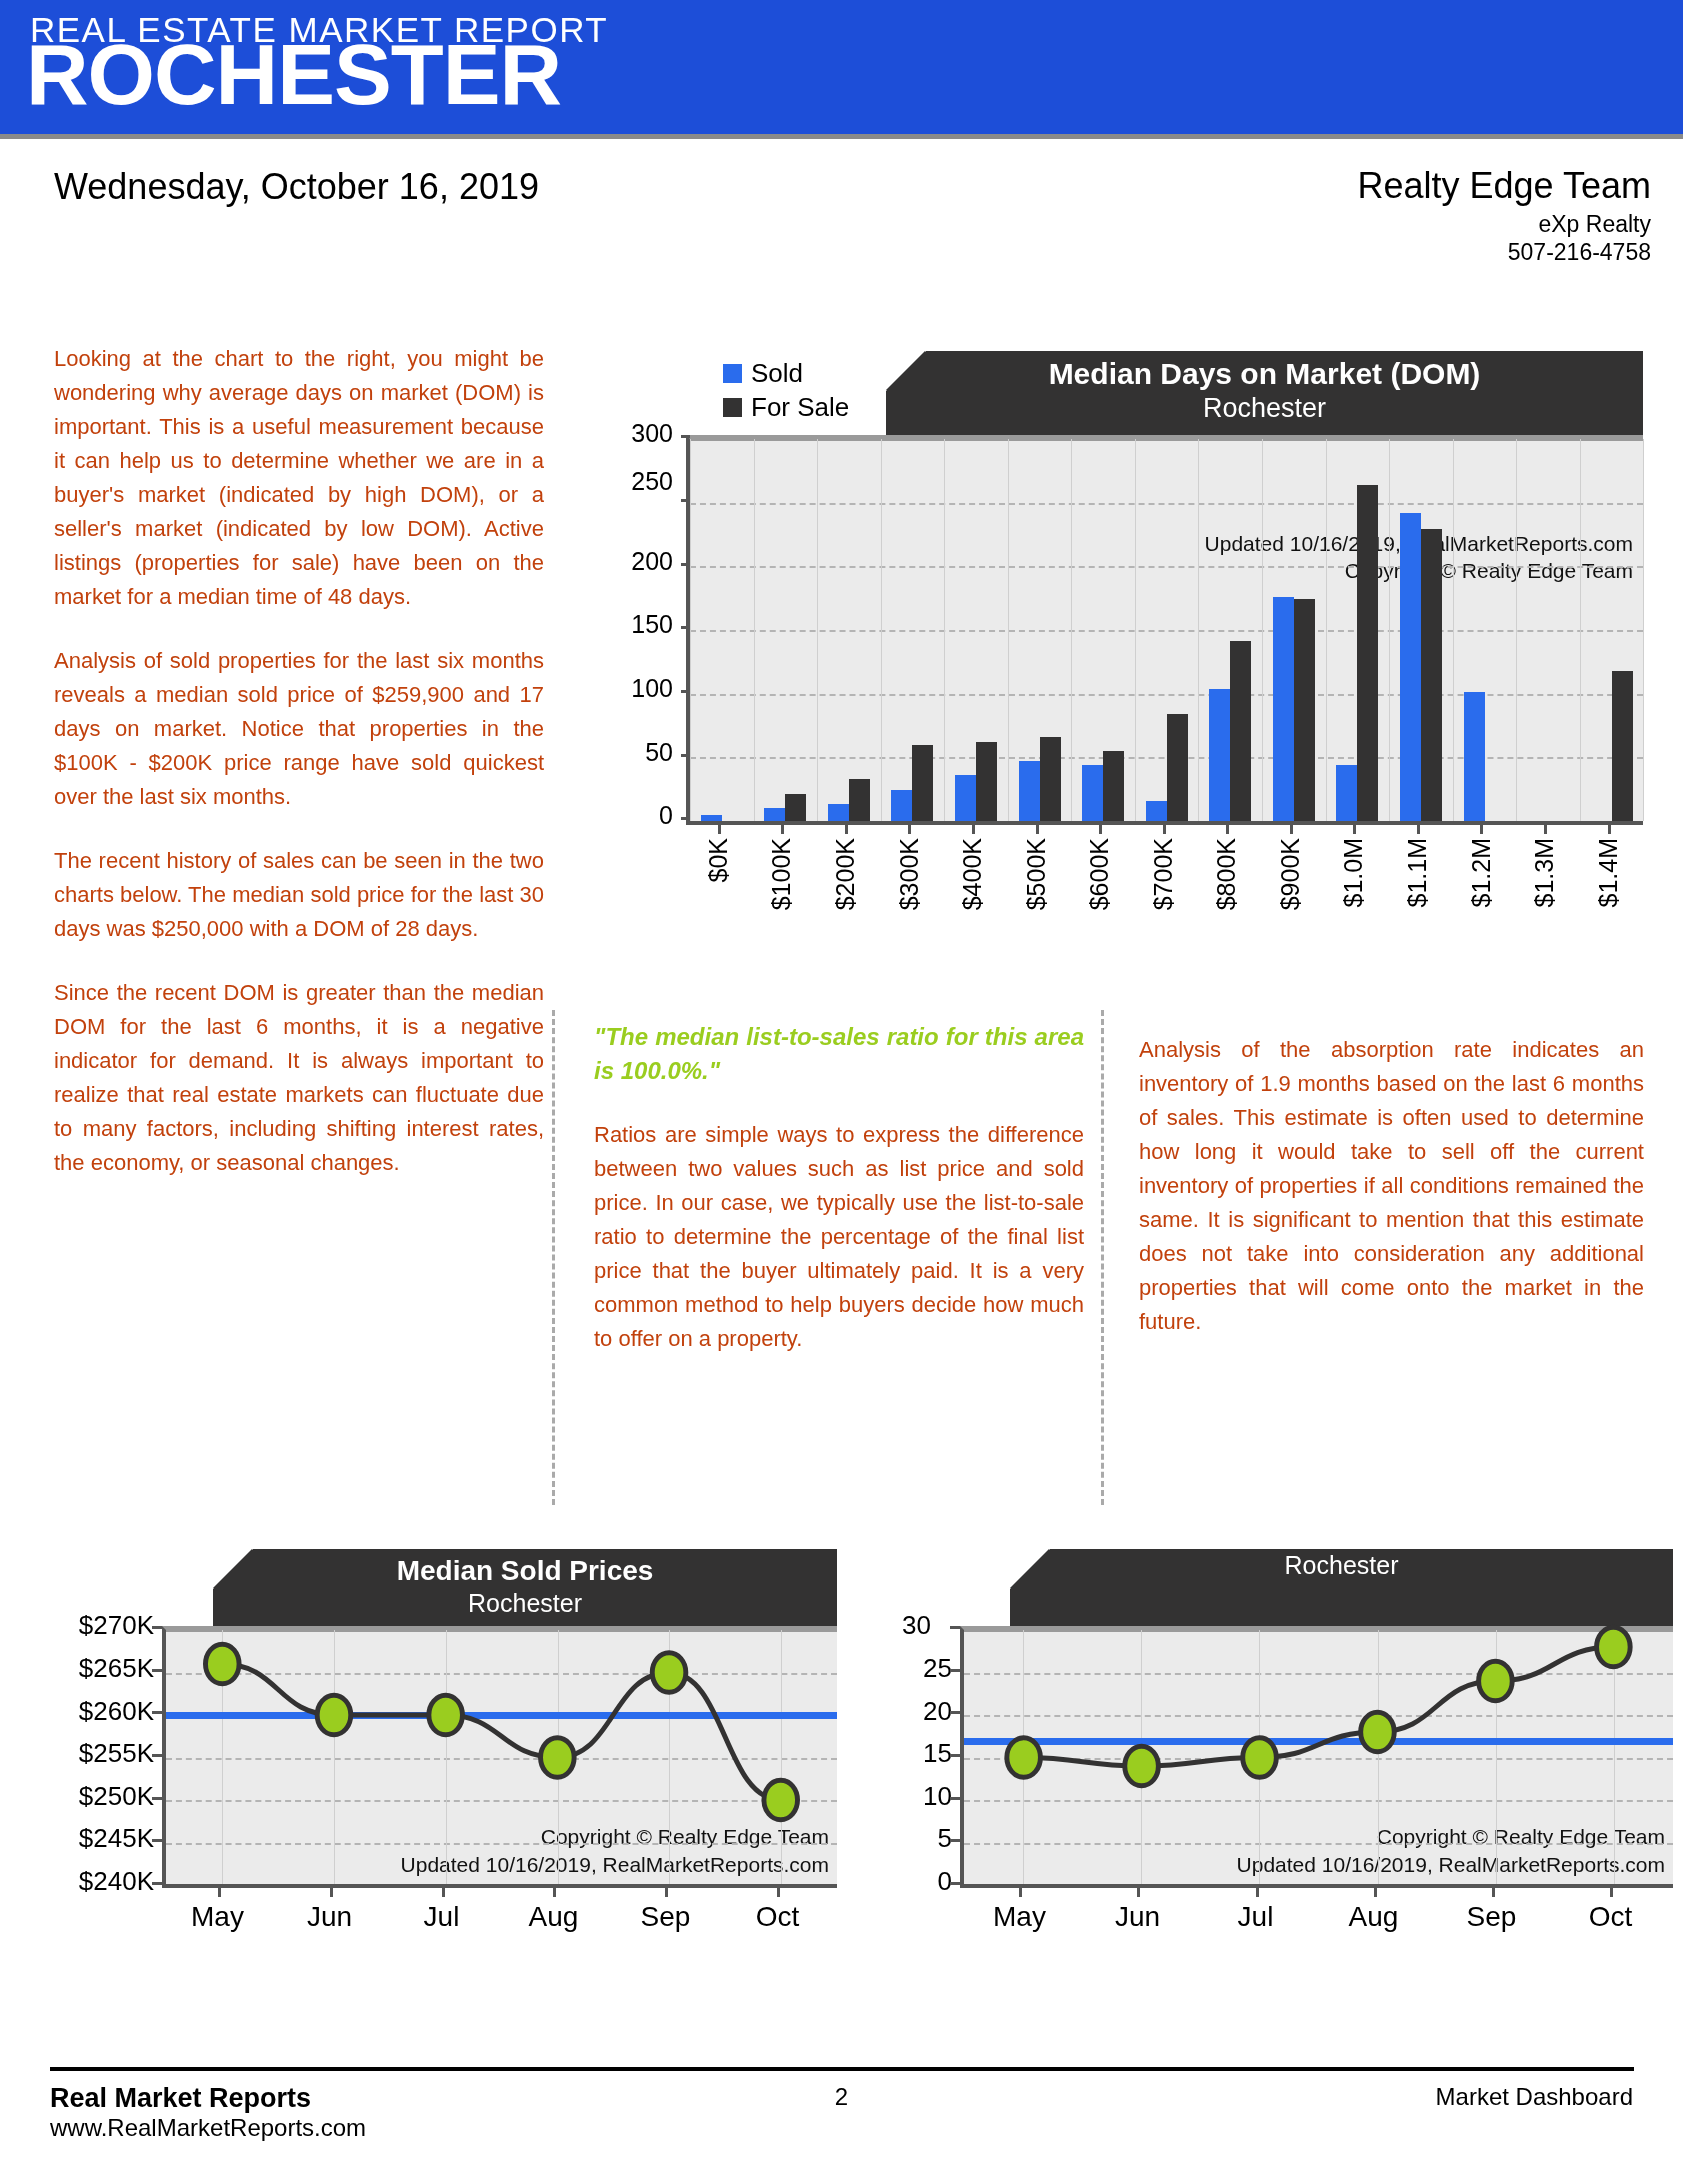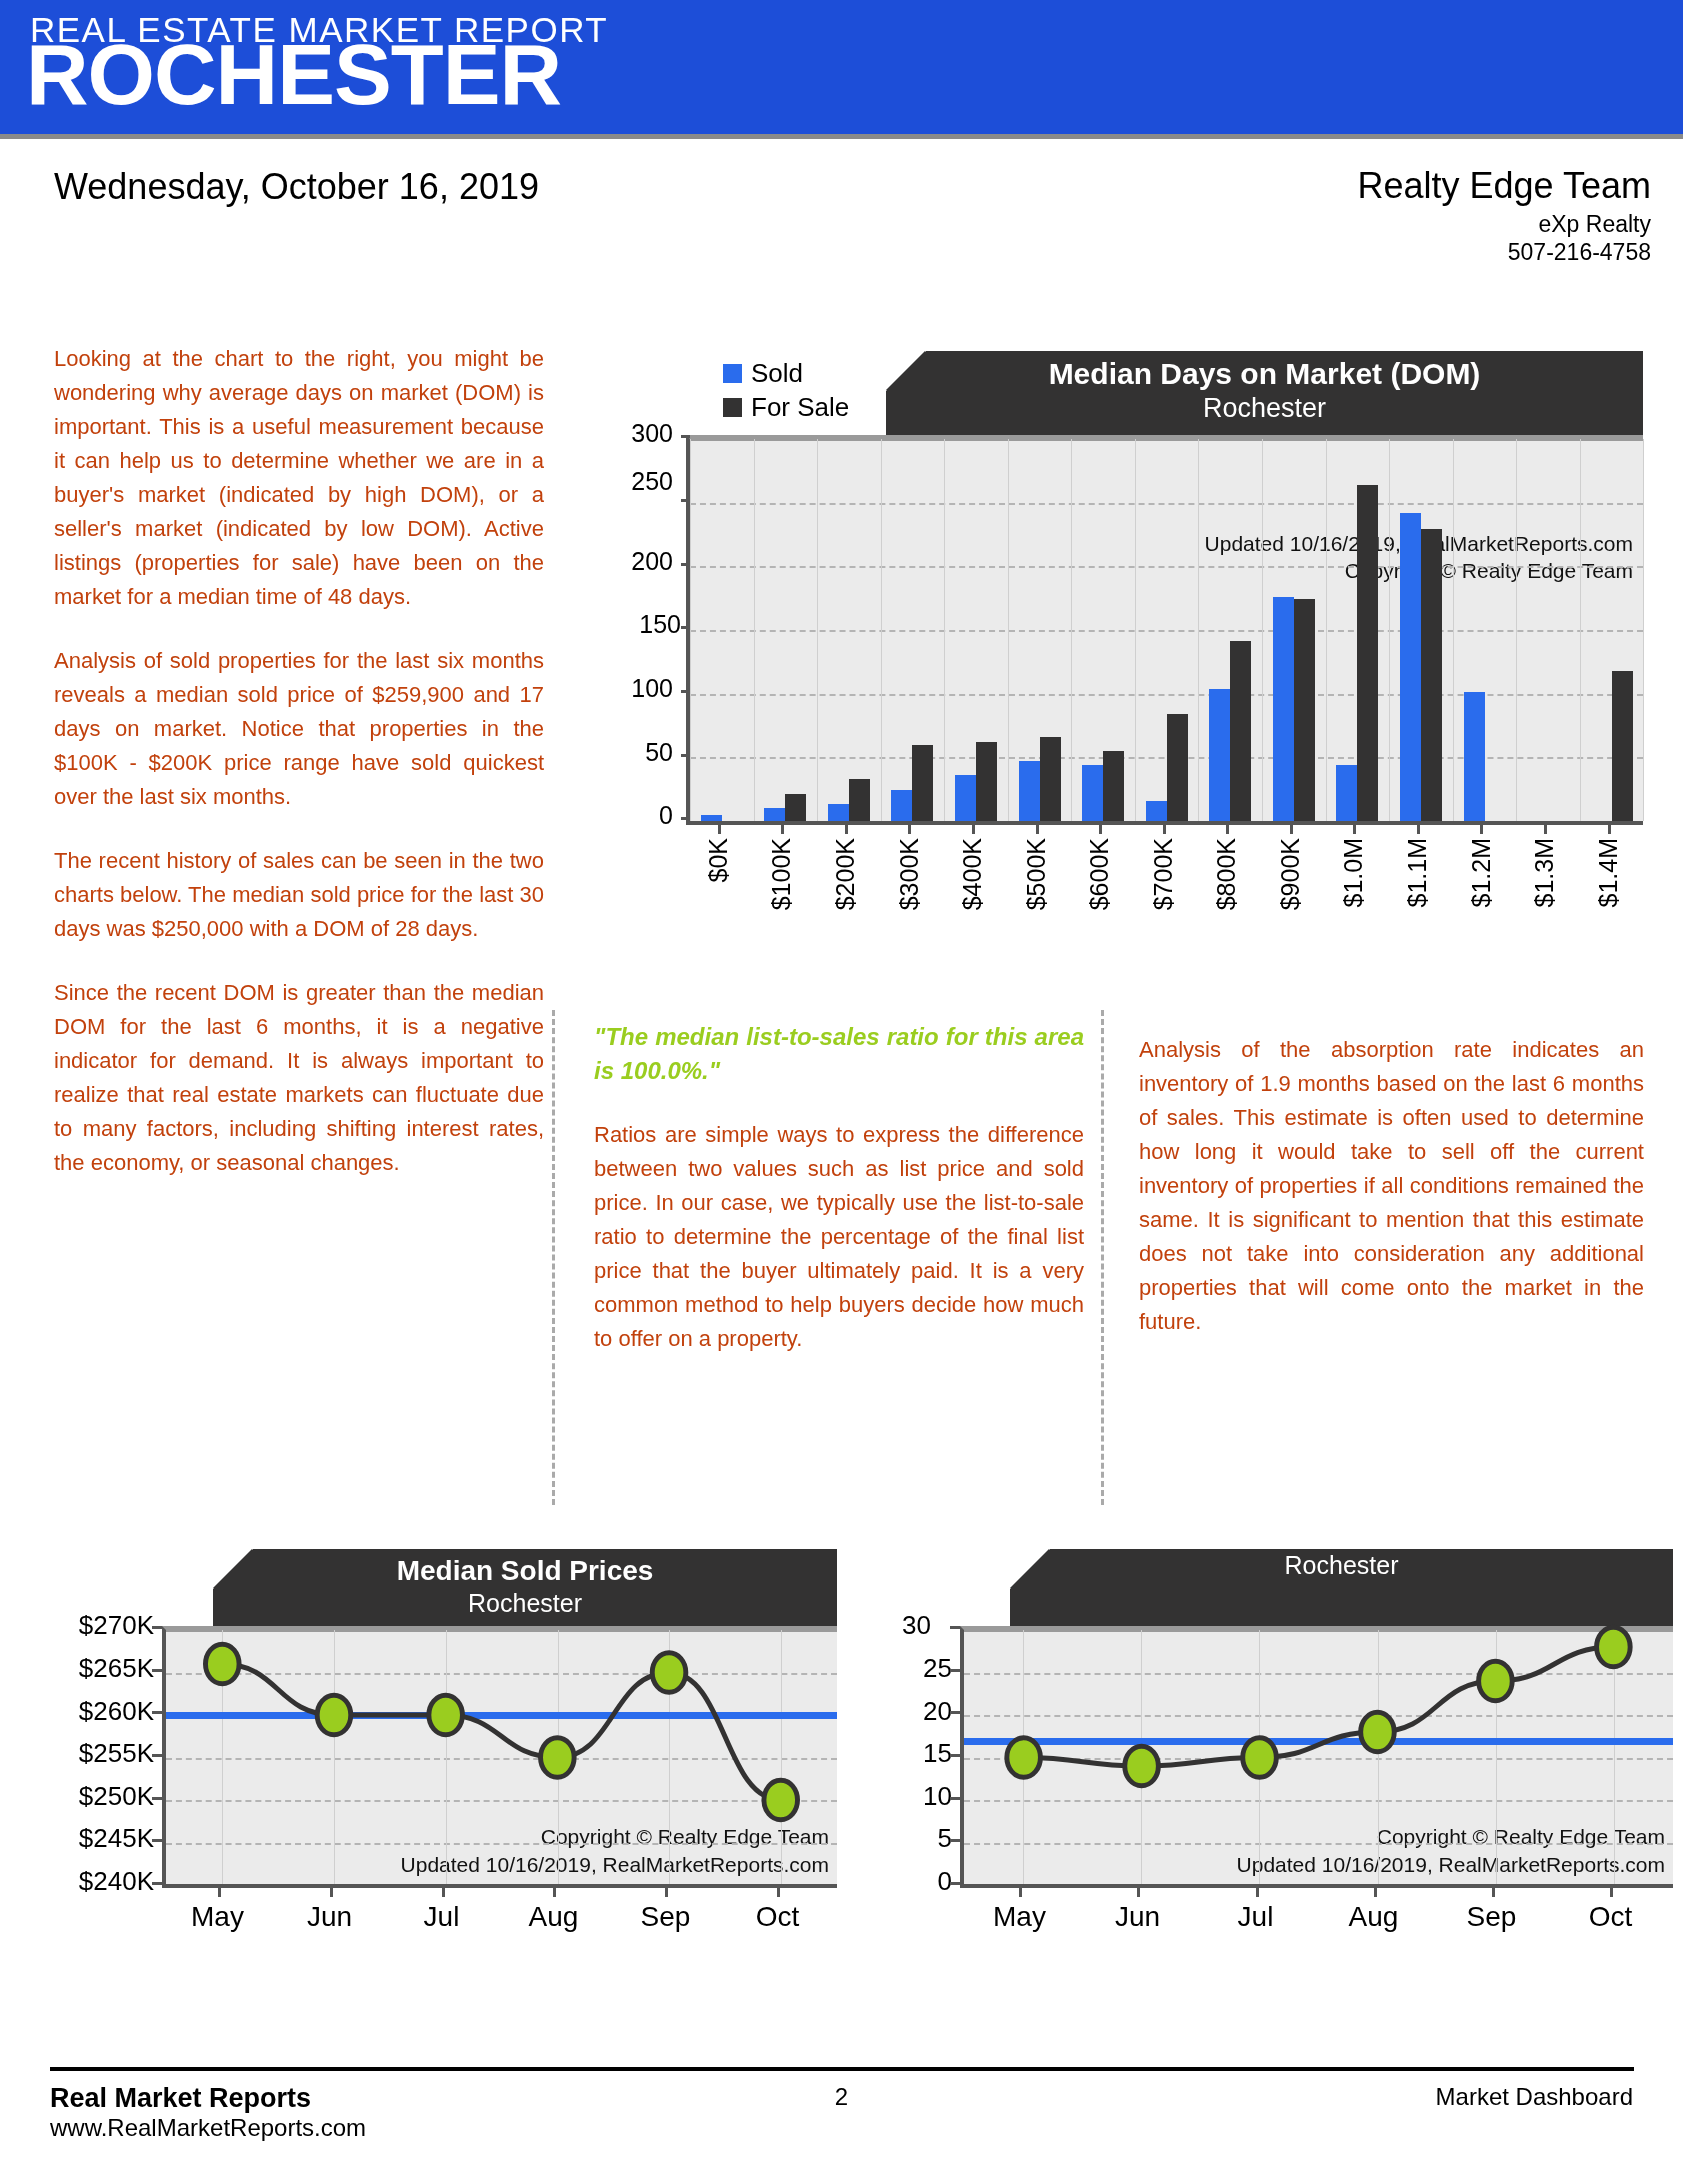--- a/index.html
+++ b/index.html
@@ -229,21 +229,21 @@
       <div class="bar forsale" style="left: 922px; width: 21px; height: 150px;"></div>
     </div>
   <div class="axis-bottom"></div>
   <div id="bar-axes">
       <div class="ylab" style="top: 450px; left: 0px;">0</div>
       <div class="ytick" style="top: 466px;"></div>
       <div class="ylab" style="top: 387px; left: 0px;">50</div>
       <div class="ytick" style="top: 403px;"></div>
       <div class="ylab" style="top: 323px; left: 0px;">100</div>
       <div class="ytick" style="top: 339px;"></div>
-      <div class="ylab" style="top: 259px; left: 8px;">150</div>
+      <div class="ylab" style="top: 259px; left: 0px;">150</div>
       <div class="ytick" style="top: 275px;"></div>
       <div class="ylab" style="top: 196px; left: 0px;">200</div>
       <div class="ytick" style="top: 212px;"></div>
       <div class="ylab" style="top: 116px; left: 0px;">250</div>
       <div class="ytick" style="top: 148px;"></div>
       <div class="ylab" style="top: 68px; left: 0px;">300</div>
       <div class="ytick" style="top: 84px;"></div>
       <div class="xtick" style="left: 139px;"></div>
       <div class="xlab" style="left: 125px;">$0K</div>
       <div class="xtick" style="left: 202px;"></div>

